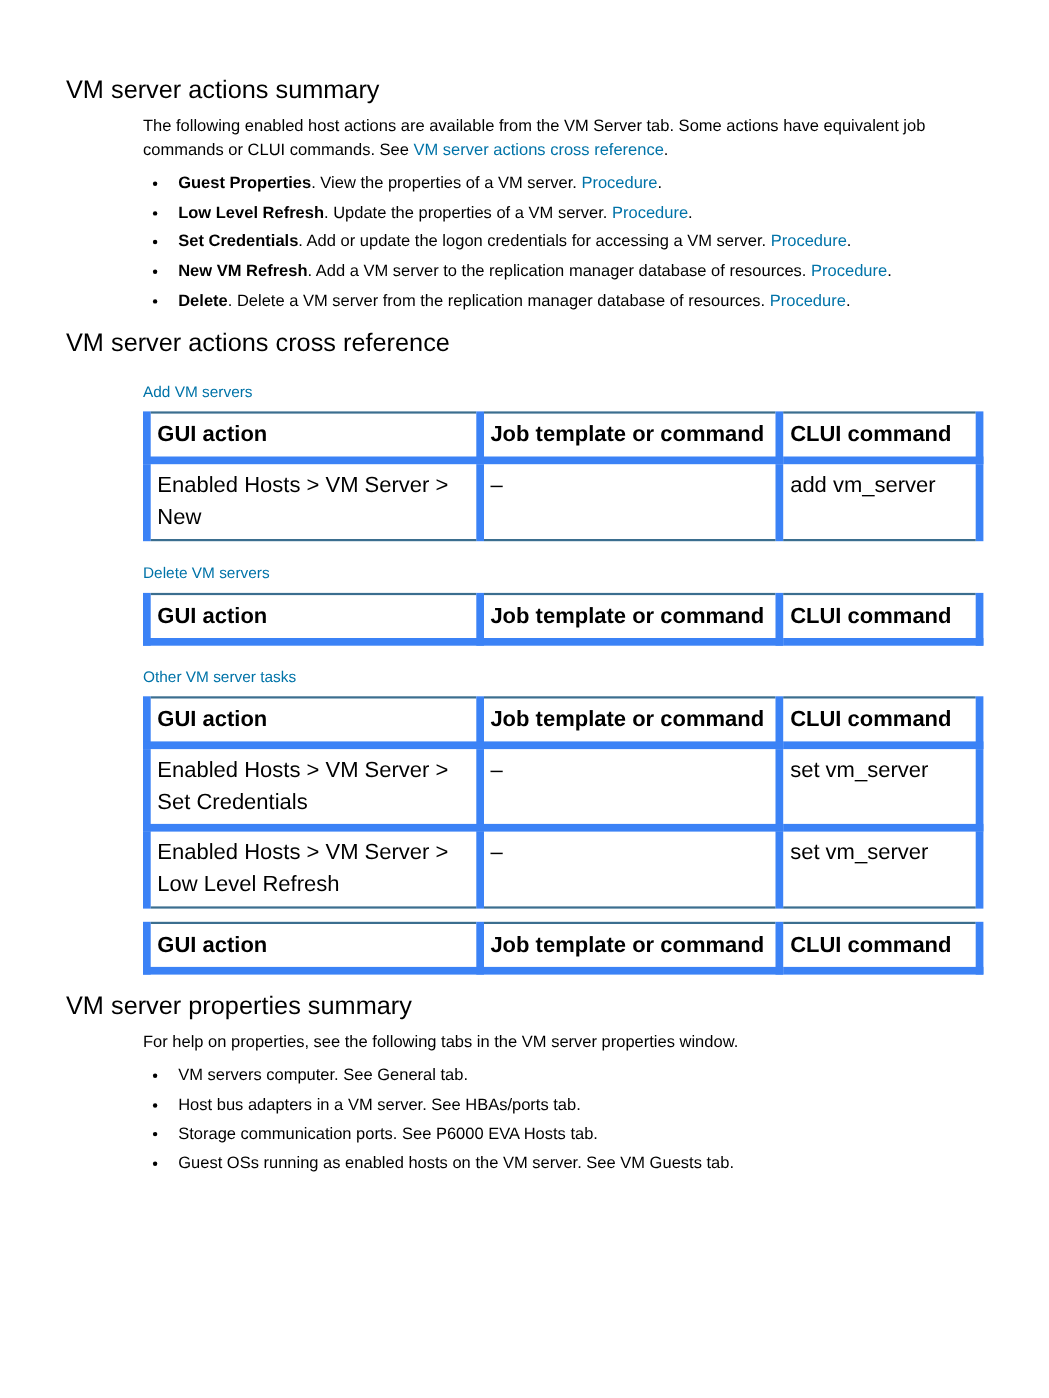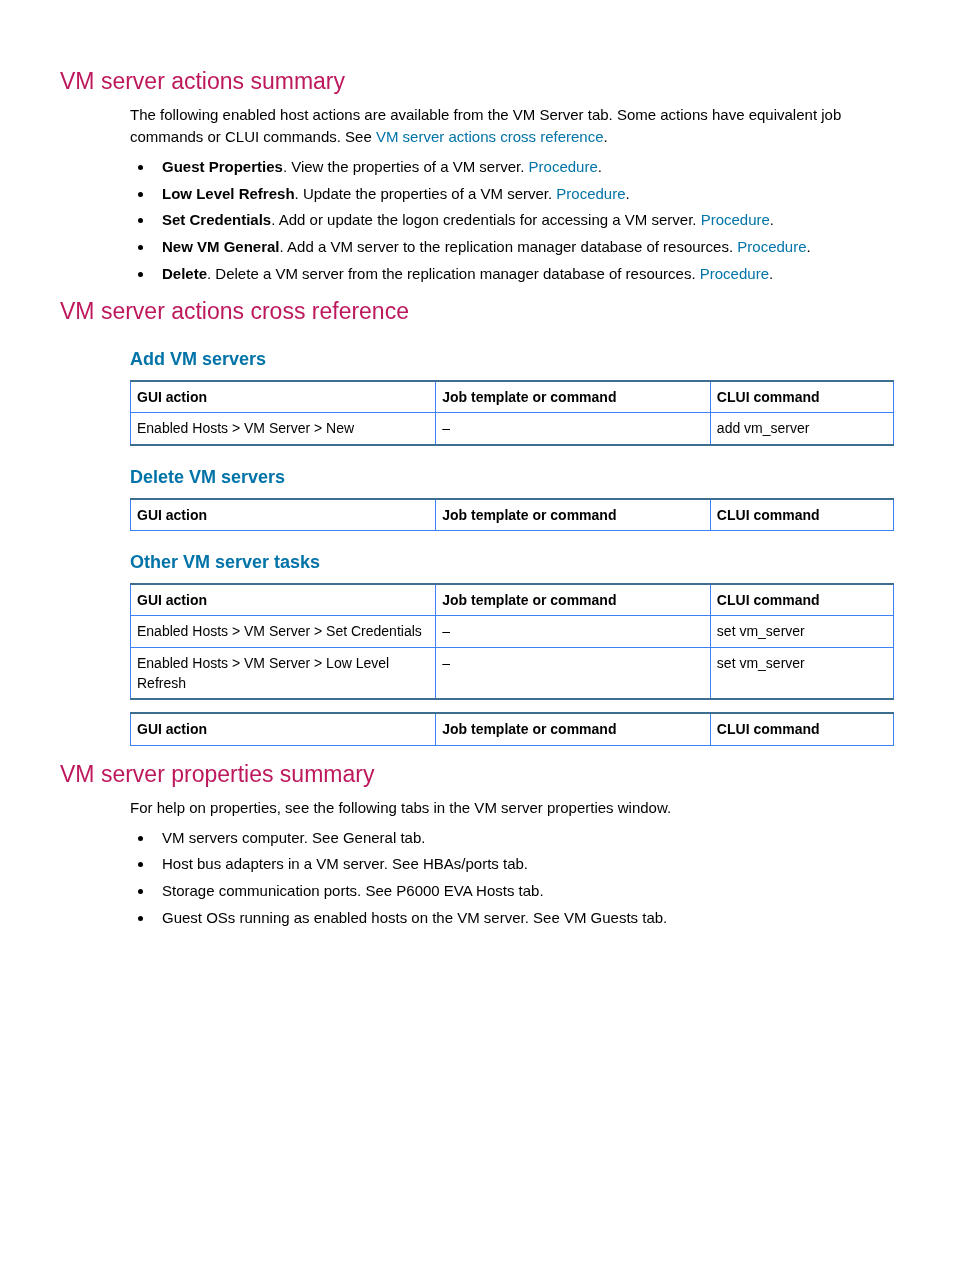--- a/index.html
+++ b/index.html
@@ -9,29 +9,29 @@
     color: #000;
     margin: 0;
     padding: 55px 60px 40px 60px;
     width: 954px;
     box-sizing: border-box;
     line-height: 1.45;
   }
   h2 {
     font-family: Arial, Helvetica, sans-serif;
     font-weight: normal;
-    color: #be185d;
+    color: #000000;
     font-size: 23px;
     margin: 10px 0 6px 0;
   }
   h3 {
     font-family: Arial, Helvetica, sans-serif;
-    font-weight: bold;
+    font-weight: normal;
     color: #0073a8;
-    font-size: 18px;
+    font-size: 14px;
     margin: 18px 0 6px 70px;
   }
   .body-block {
     margin-left: 70px;
     margin-right: 0;
   }
   p { margin: 4px 0 8px 0; }
   a.link { color: #0073a8; text-decoration: none; }
   ul.bullets {
     list-style-type: disc;
@@ -39,24 +39,24 @@
     padding: 0;
   }
   ul.bullets li {
     margin: 5px 0;
     padding-left: 8px;
   }
   table.xref {
     border-collapse: collapse;
     width: 100%;
     margin: 8px 6px 12px 0;
-    font-size: 14px;
+    font-size: 20px;
   }
   table.xref th, table.xref td {
-    border: 1px solid #3b82f6;
+    border: 7px solid #3b82f6;
     padding: 5px 6px;
     text-align: left;
     vertical-align: top;
   }
   table.xref th {
     font-weight: bold;
     background: #fff;
     border-top: 2px solid #3b6e8f;
   }
   table.xref tr:last-child td {
@@ -87,21 +87,21 @@
       <li>
         <b>Guest Properties</b><span>. View the properties of a VM server. </span><a class="link" href="#">Procedure</a><span>.</span>
       </li>
       <li>
         <b>Low Level Refresh</b><span>. Update the properties of a VM server. </span><a class="link" href="#">Procedure</a><span>.</span>
       </li>
       <li>
         <b>Set Credentials</b><span>. Add or update the logon credentials for accessing a VM server. </span><a class="link" href="#">Procedure</a><span>.</span>
       </li>
       <li>
-        <b>New VM General</b><span>. Add a VM server to the replication manager database of resources. </span><a class="link" href="#">Procedure</a><span>.</span>
+        <b>New VM Refresh</b><span>. Add a VM server to the replication manager database of resources. </span><a class="link" href="#">Procedure</a><span>.</span>
       </li>
       <li>
         <b>Delete</b><span>. Delete a VM server from the replication manager database of resources. </span><a class="link" href="#">Procedure</a><span>.</span>
       </li>
     </ul>
   </div>
 
   <h2>VM server actions cross reference</h2>
 
   <h3>Add VM servers</h3>

